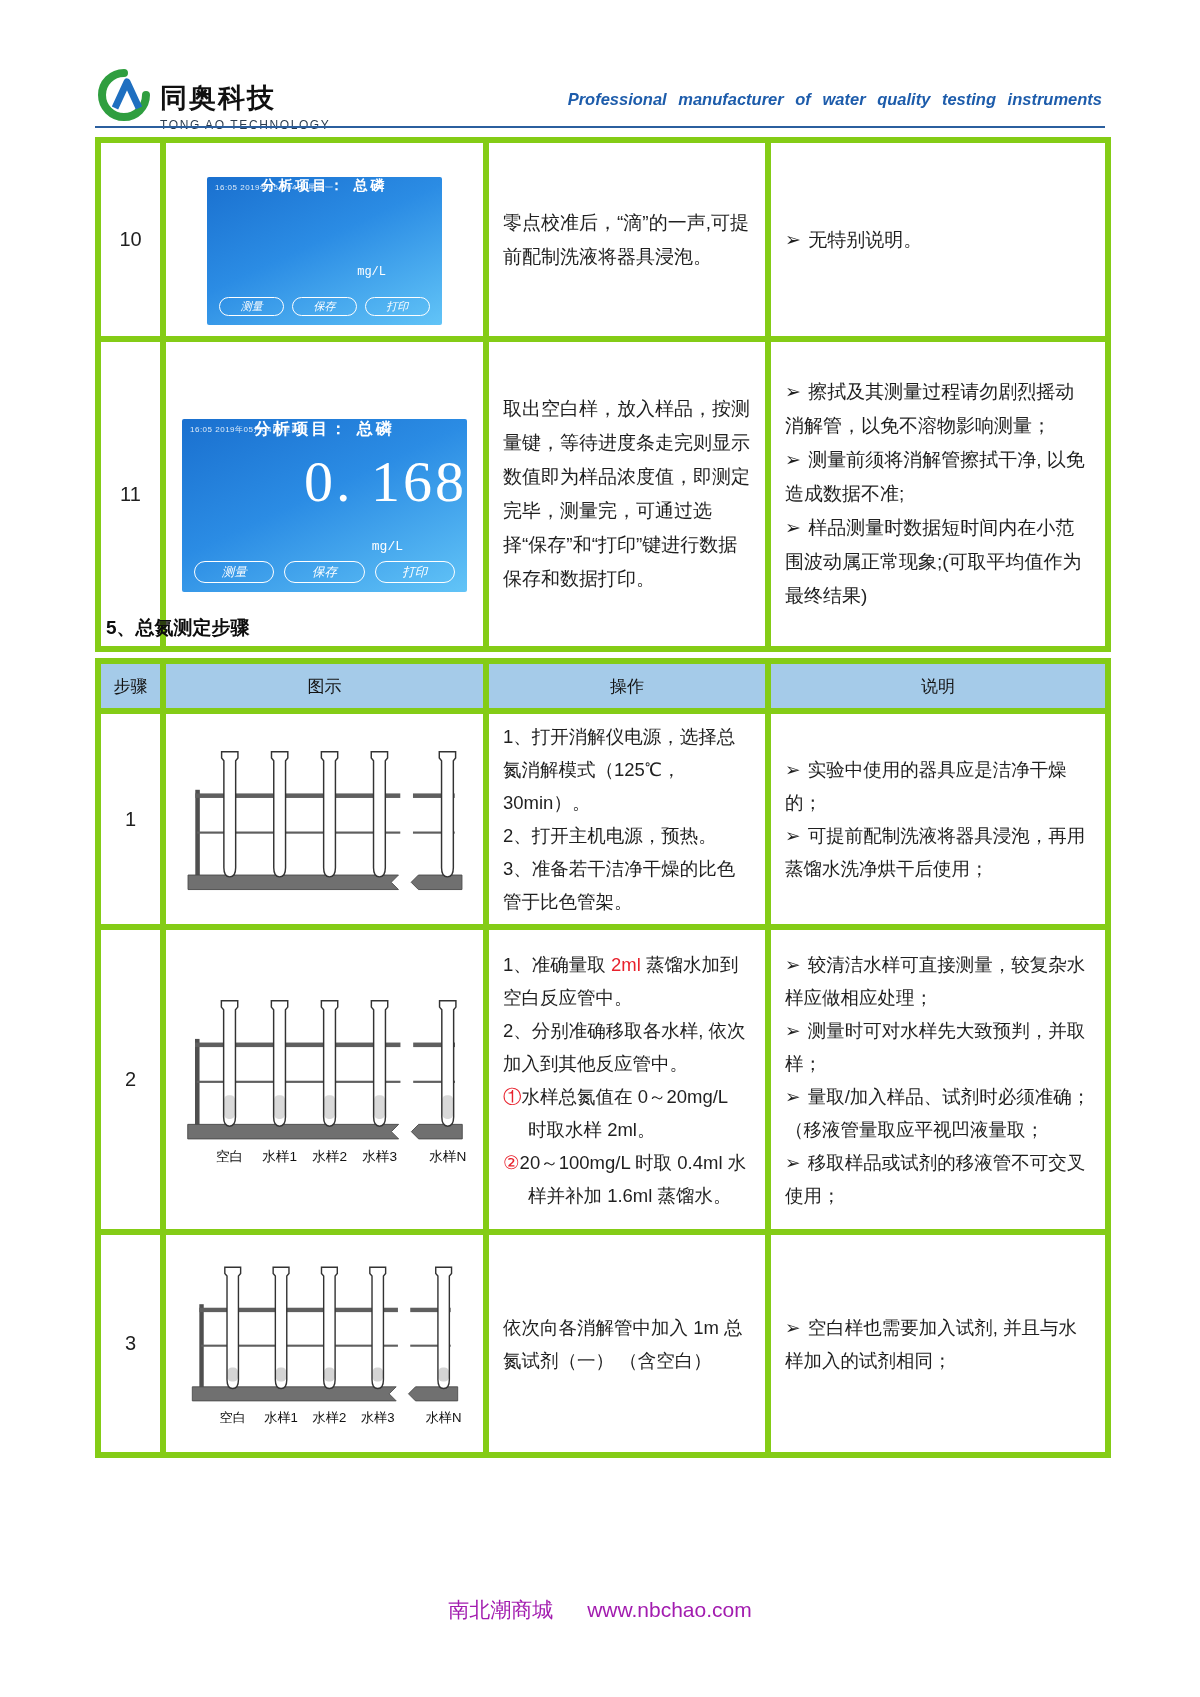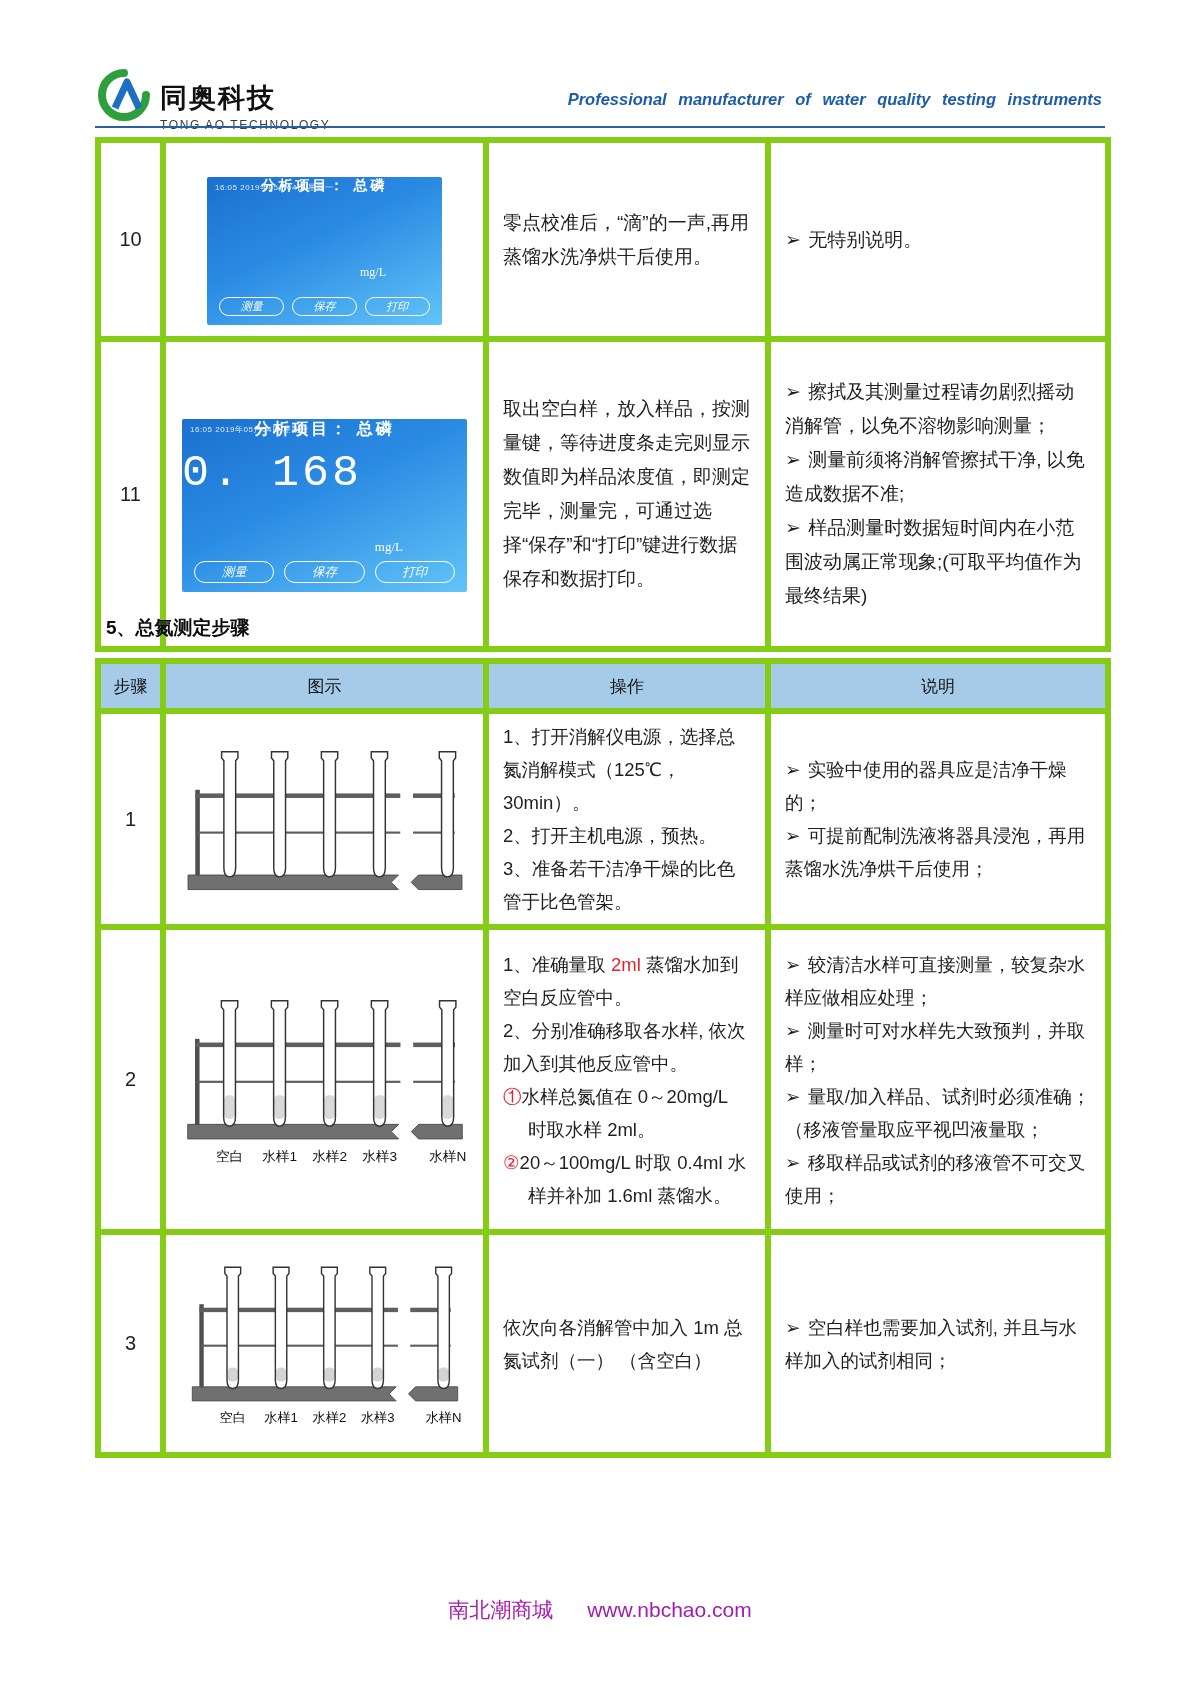--- a/index.html
+++ b/index.html
@@ -42,22 +42,22 @@
 
   
   .screen{position:relative;margin:0 auto;border-radius:2px;color:#fff;
           background:linear-gradient(155deg,#1a70cf 0%,#2b8ce4 45%,#62c4f7 100%);}
   .s10{width:235px;height:148px;}
   .s11{width:285px;height:173px;}
   .sbar{position:absolute;top:5px;left:8px;font-size:8px;opacity:.85;letter-spacing:.5px;text-align:left;}
   .stitle{text-align:center;font-weight:bold;letter-spacing:3px;}
   .s10 .stitle{margin-top:22px;font-size:14px;}
   .s11 .stitle{margin-top:22px;font-size:16px;}
-  .sval{text-align:left;font-family:Liberation Mono, monospace;font-size:45px;letter-spacing:3px;margin-top:8px;}
-  .sunit{position:absolute;font-family:Liberation Serif, serif;}
+  .sval{text-align:right;font-family:Liberation Serif, serif;font-size:58px;letter-spacing:3px;margin-top:8px;}
+  .sunit{position:absolute;font-family:Liberation Mono, monospace;}
   .s10 .sunit{right:56px;top:88px;font-size:12px;}
   .s11 .sunit{right:64px;top:120px;font-size:13px;}
   .sbtns{position:absolute;left:12px;right:12px;bottom:9px;display:flex;justify-content:space-between;font-style:italic;}
   .pill{border:1.5px solid #fff;border-radius:12px;width:30%;text-align:center;}
   .s10 .pill{font-size:11px;line-height:17px;}
   .s11 .pill{font-size:12.5px;line-height:20px;}
 
   
   .sec-title{position:absolute;left:106px;top:615px;font-size:19px;font-weight:bold;color:#0d0d0d;}
   .footer{position:absolute;top:1596px;left:0;width:100%;text-align:center;font-size:21px;color:#a21caf;}
@@ -150,21 +150,21 @@
             <div class="sunit">mg/L</div>
             <div class="sbtns">
               <span class="pill">测量</span>
               <span class="pill">保存</span>
               <span class="pill">打印</span>
             </div>
           </div>
         </td>
         <td class="c-op">
           <div>
-                <div class="op-line"><span>零点校准后，“滴”的一声,再用蒸馏水洗净烘干后使用。</span></div>
+                <div class="op-line"><span>零点校准后，“滴”的一声,可提前配制洗液将器具浸泡。</span></div>
               </div>
         </td>
         <td class="c-note">
           <div>
                 <div class="note"><span class="bullet">➢ </span>无特别说明。</div>
               </div>
         </td>
       </tr>
       <tr class="r11">
         <td class="c-step">11</td>

